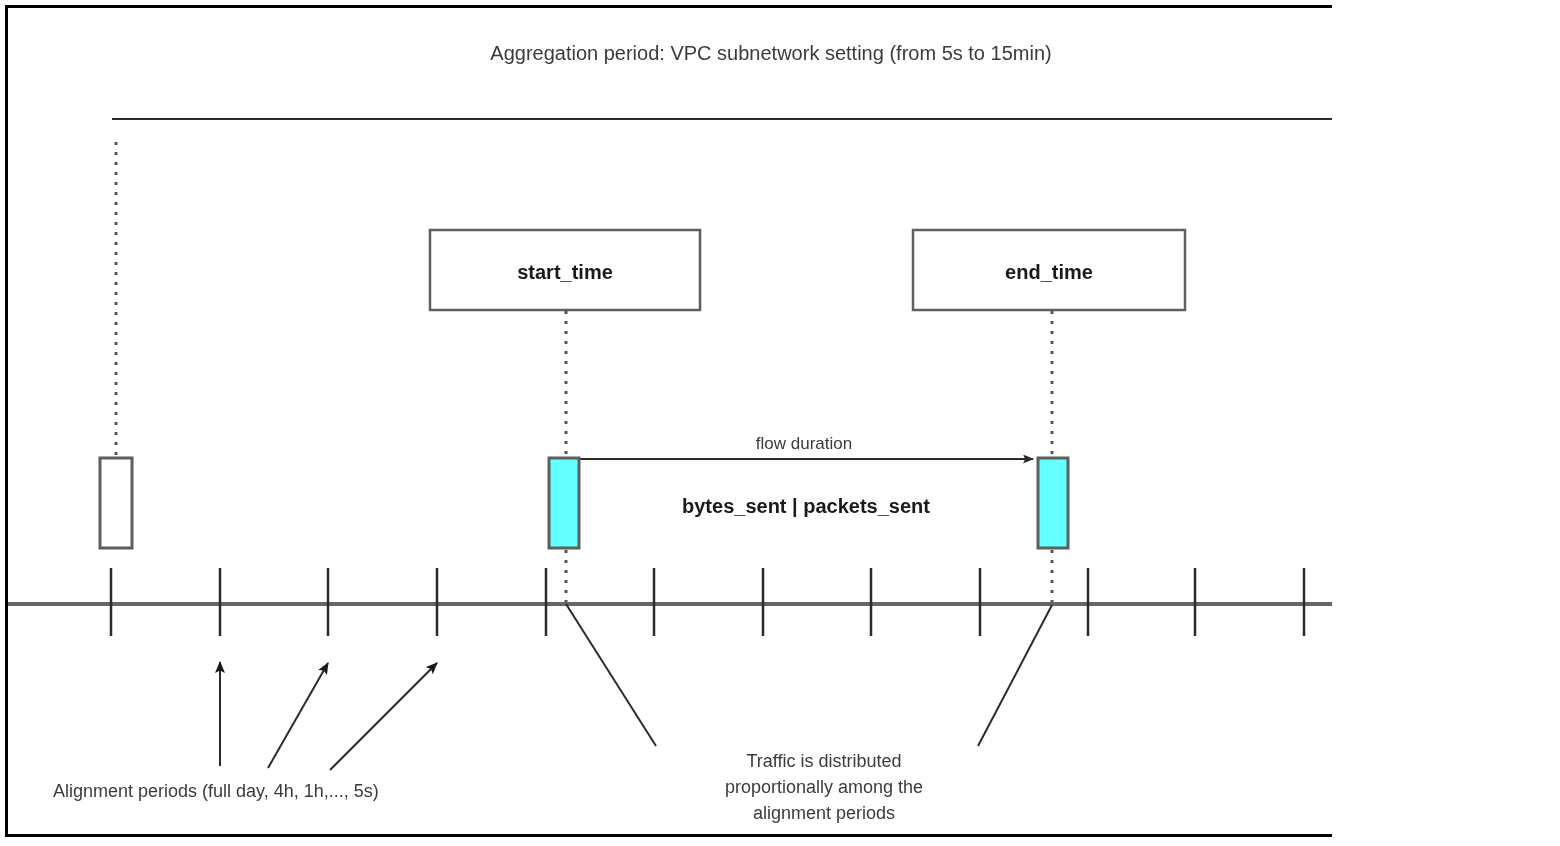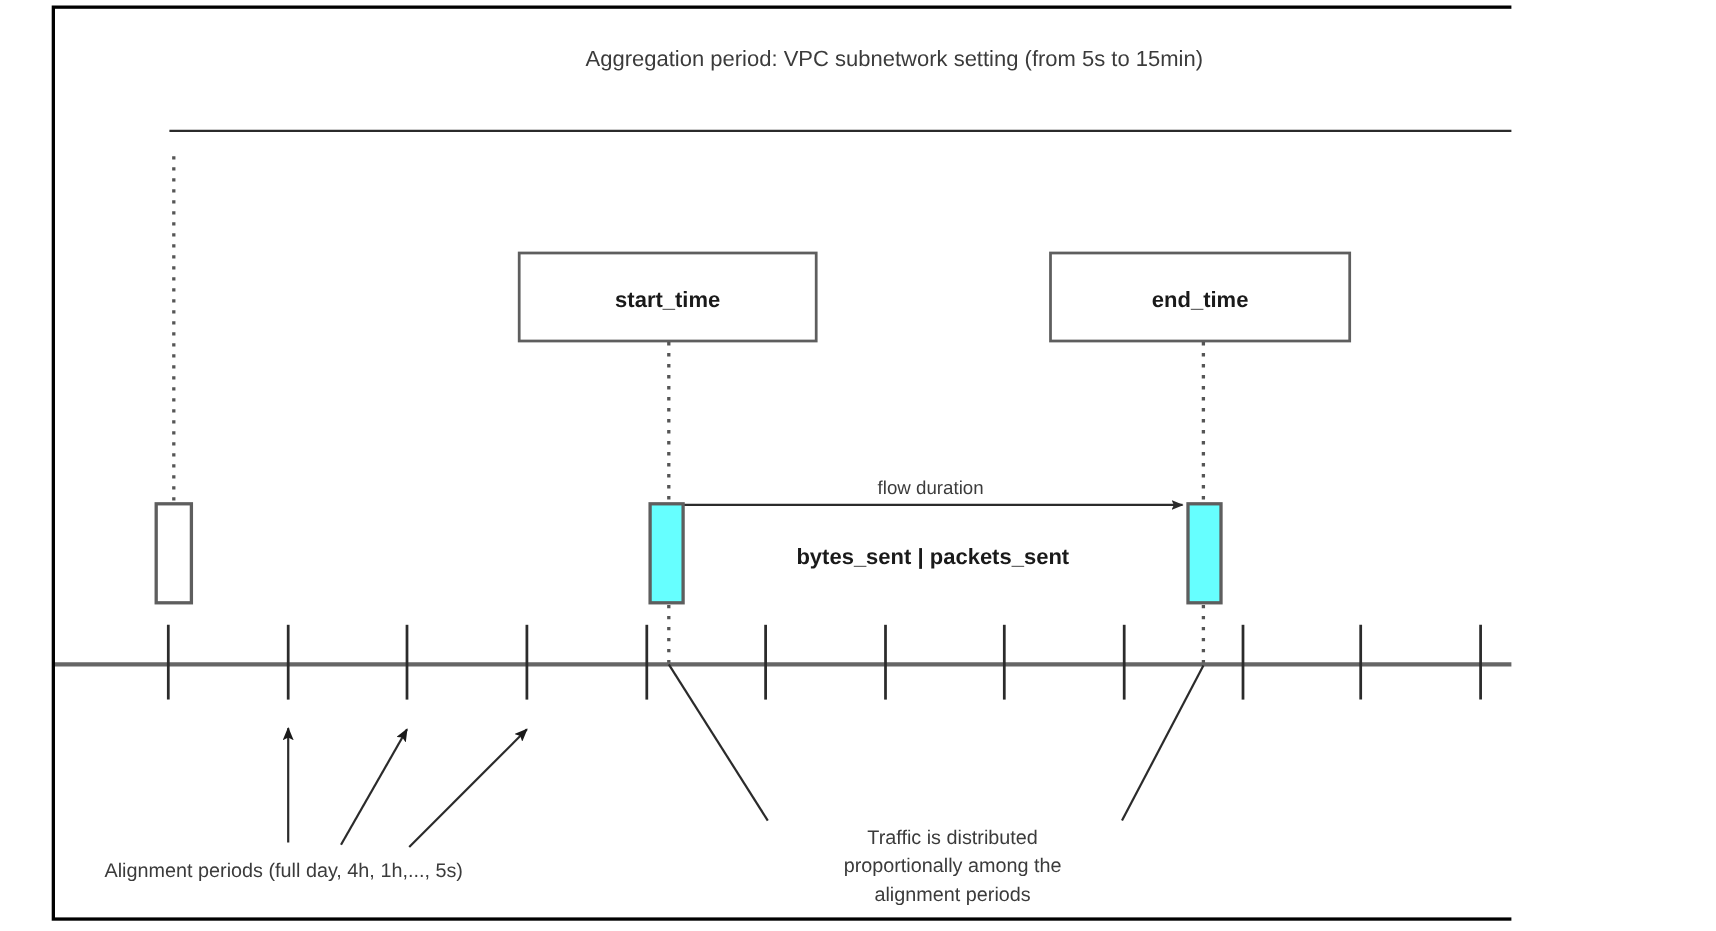--- a/index.html
+++ b/index.html
@@ -10,21 +10,20 @@
   }
   body {
     font-family: "Liberation Sans", sans-serif;
   }
   #canvas {
     position: relative;
     width: 1332px;
     height: 846px;
     background: #ffffff;
     overflow: hidden;
-    margin-left: 42px;
   }
   #frame {
     position: absolute;
     left: 5px;
     top: 5px;
     width: 1546px;
     height: 832px;
     border: 3px solid #000000;
     box-sizing: border-box;
     background: #ffffff;

